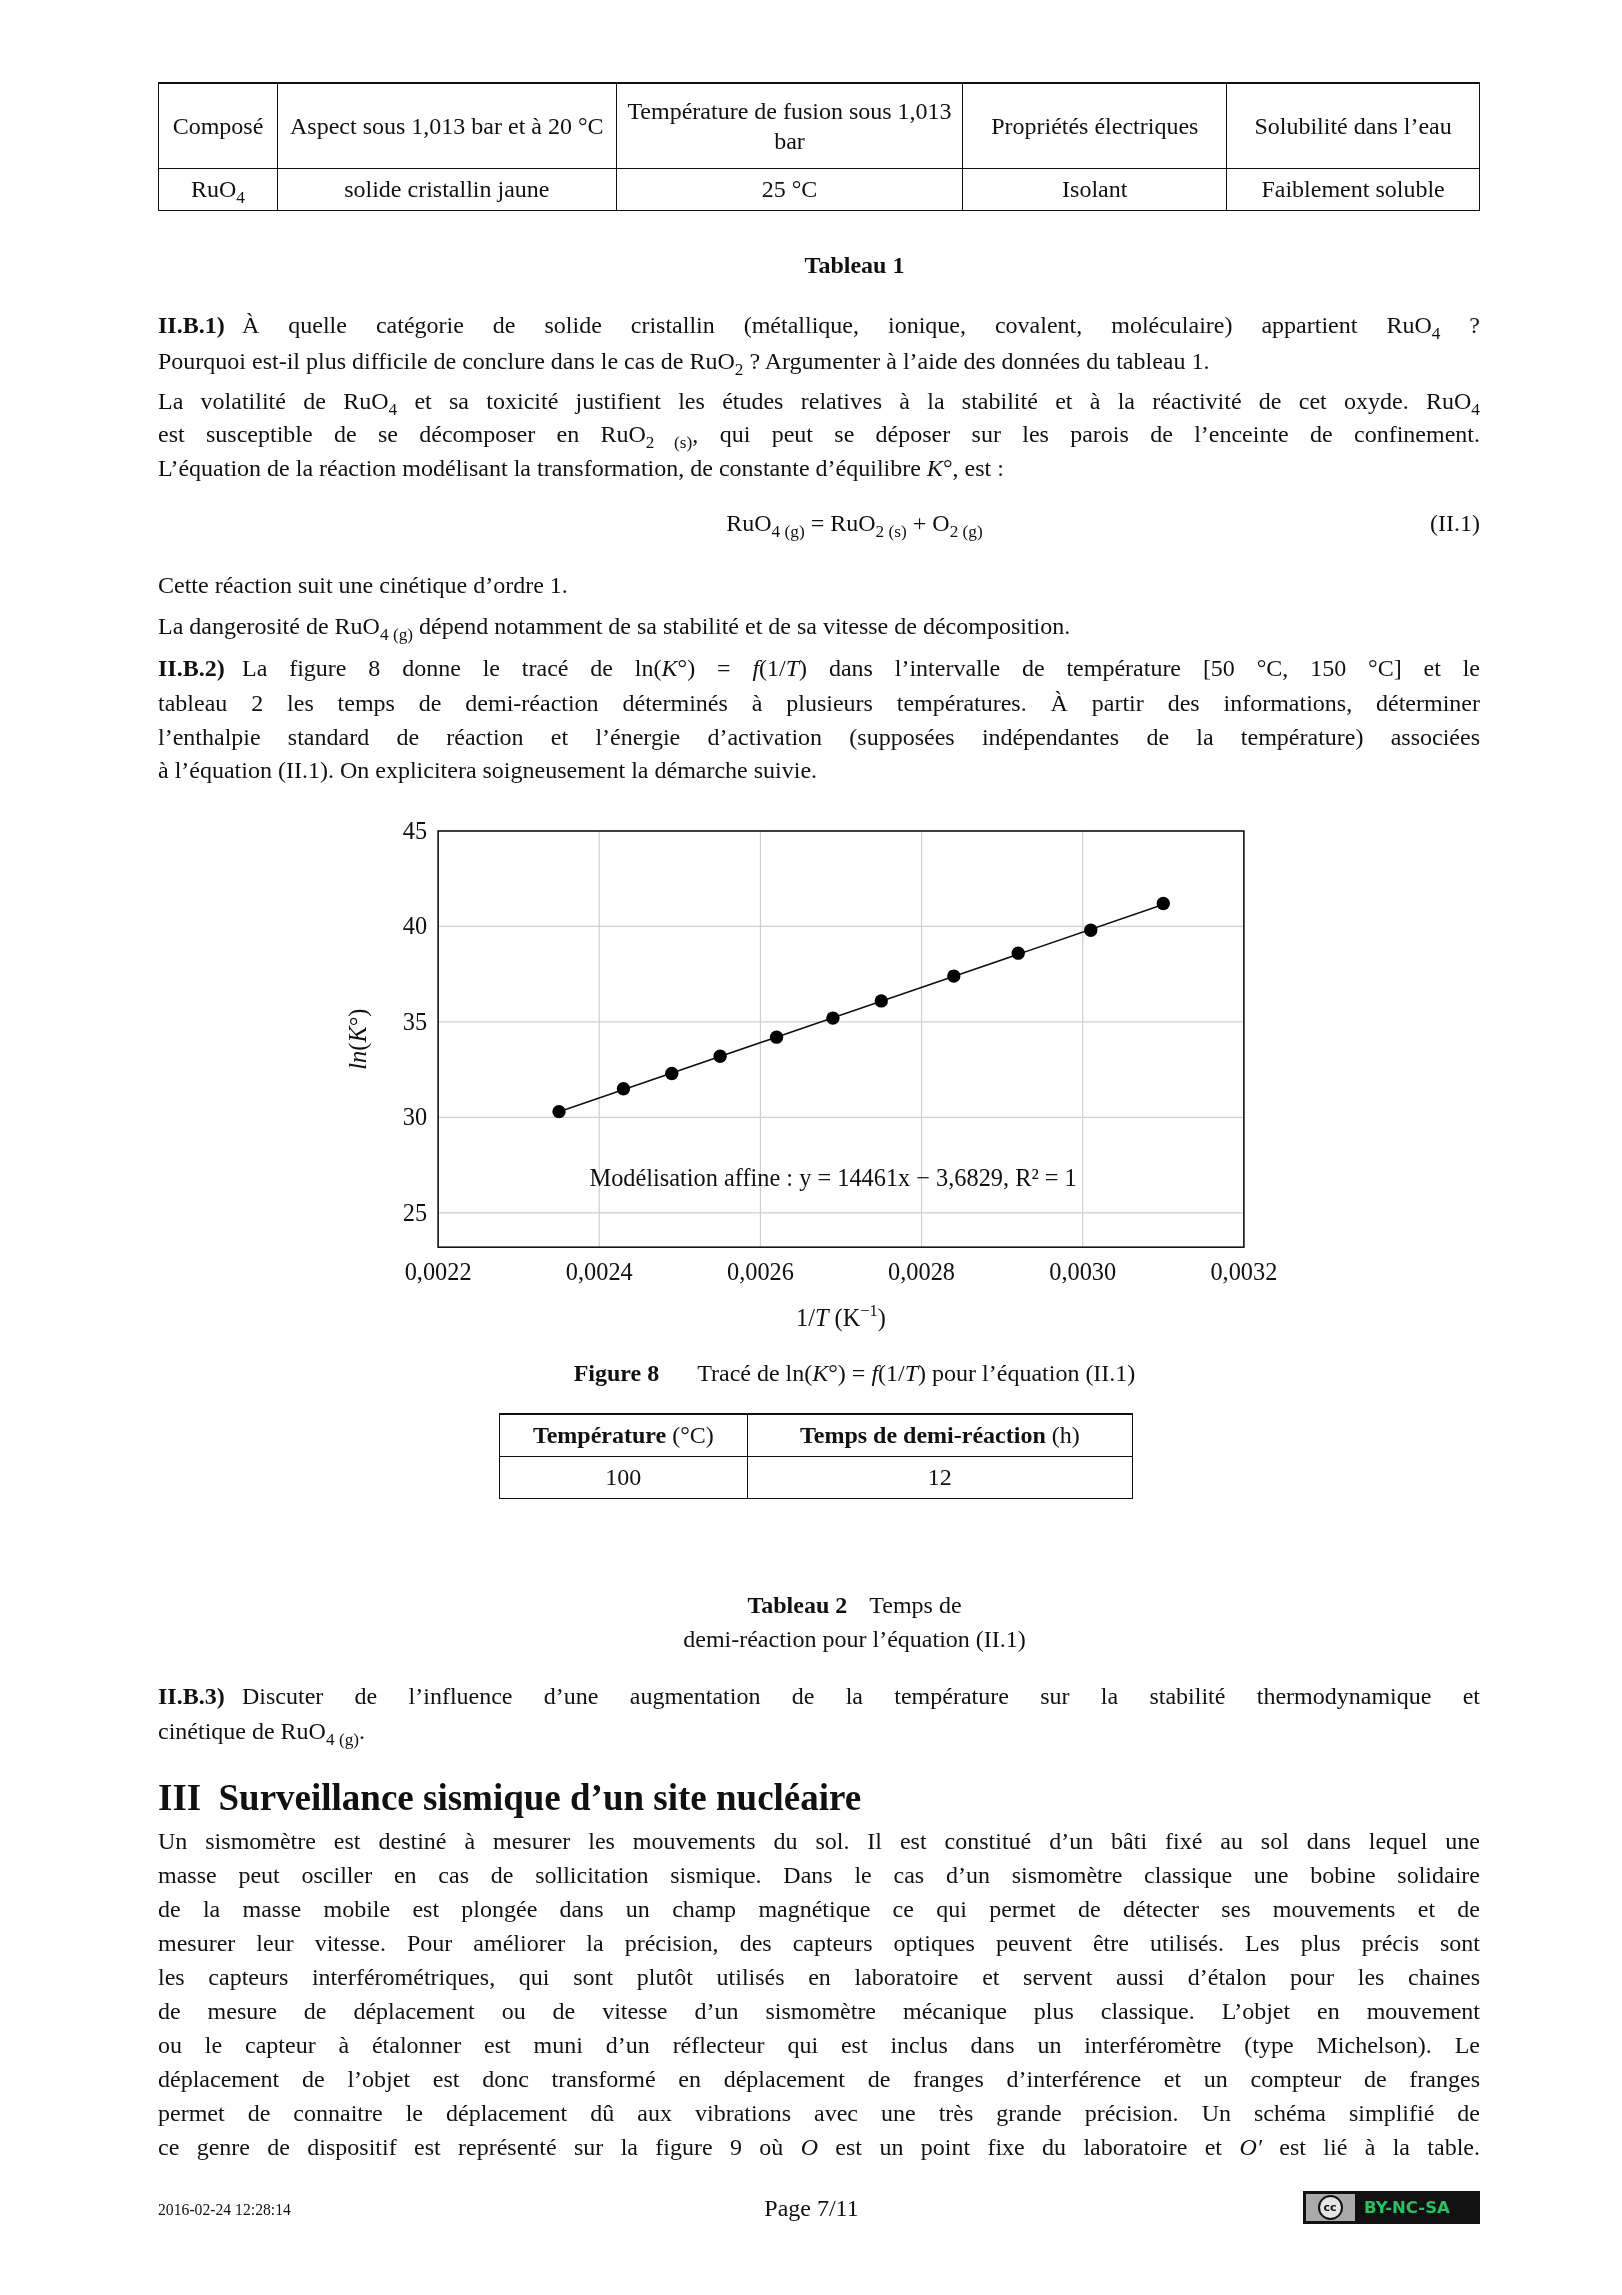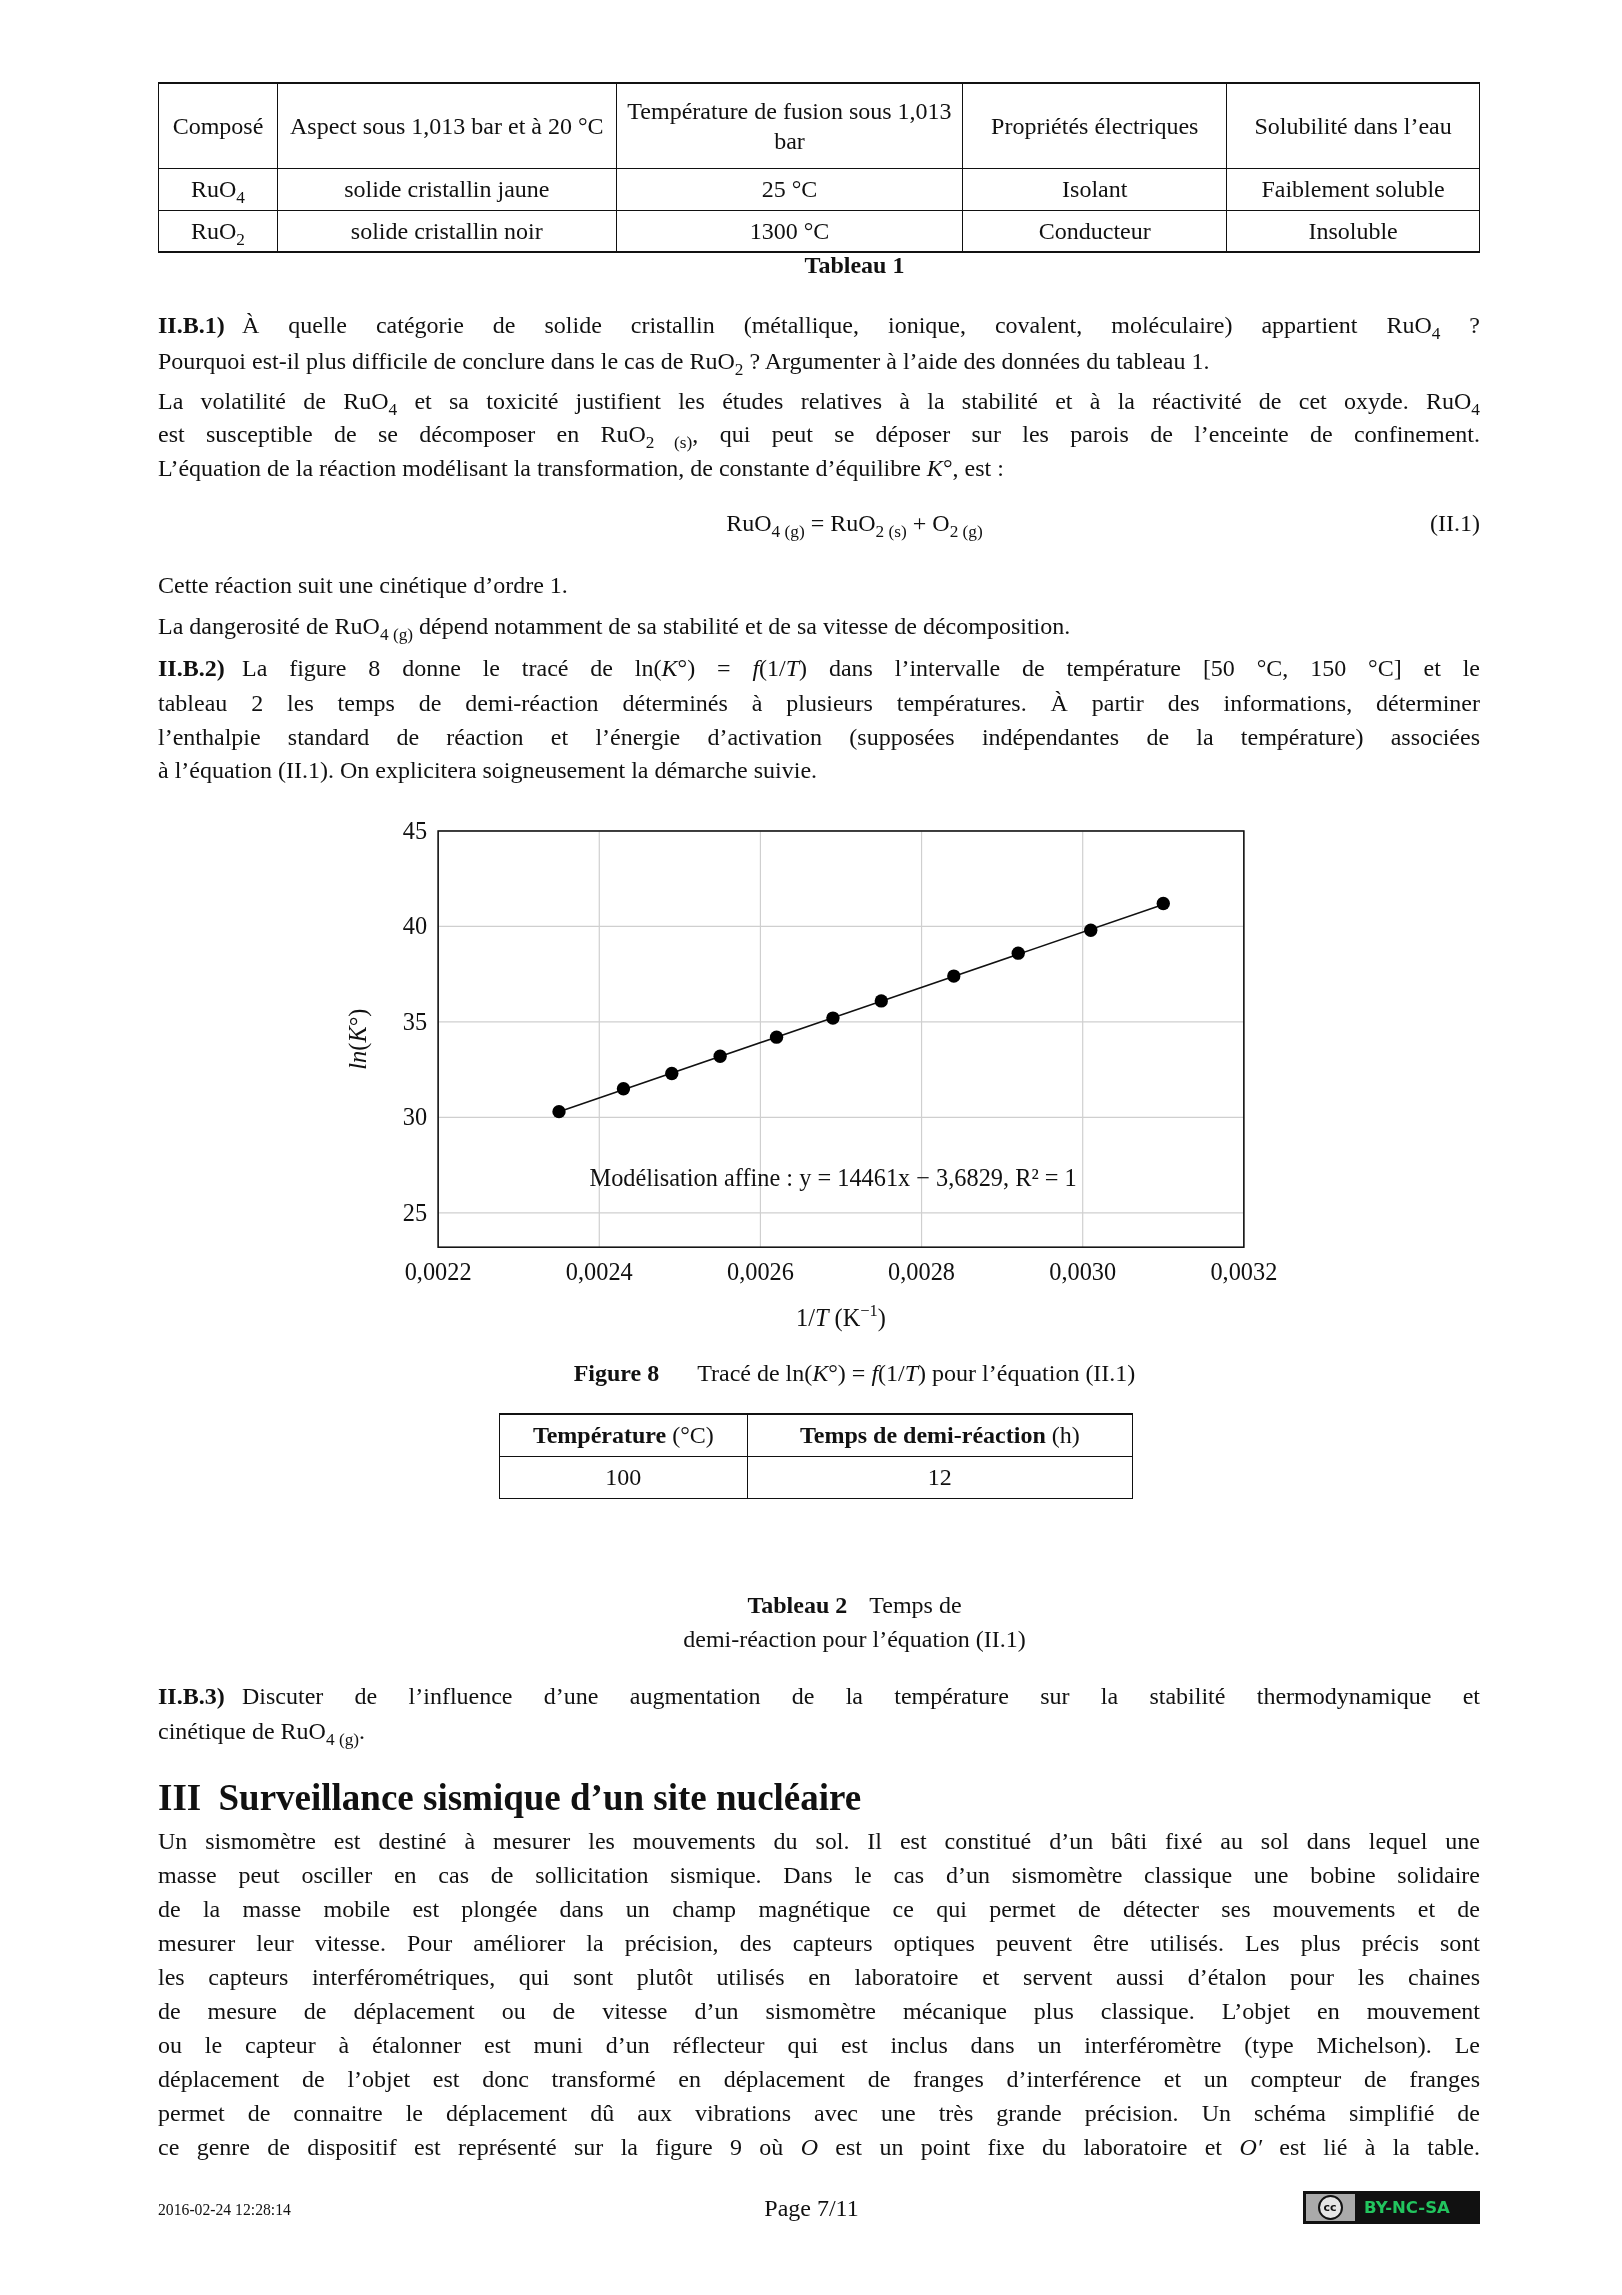--- a/index.html
+++ b/index.html
@@ -89,27 +89,20 @@
     <th>Température de fusion sous 1,013 bar</th>
     <th>Propriétés électriques</th>
     <th>Solubilité dans l’eau</th>
   </tr>
   <tr class="row">
     <td>RuO<sub>4</sub></td>
     <td>solide cristallin jaune</td>
     <td>25 °C</td>
     <td>Isolant</td>
     <td>Faiblement soluble</td>
-  </tr>
-  <tr class="row last">
-    <td>RuO<sub>2</sub></td>
-    <td>solide cristallin noir</td>
-    <td>1300 °C</td>
-    <td>Conducteur</td>
-    <td>Insoluble</td>
   </tr>
 </tbody>
   </table>
 <div class="line center" style="top:249px; left:0; width:1623px; font-weight:bold;">Tableau 1</div>
 
 <div class="line just" style="top:309px;">
   <b class="q">II.B.1)</b><span>À quelle catégorie de solide cristallin (métallique, ionique, covalent, moléculaire) appartient RuO<sub>4</sub> ?</span>
 </div>
 <div class="line" style="top:345px;">Pourquoi est-il plus difficile de conclure dans le cas de RuO<sub>2</sub> ? Argumenter à l’aide des données du tableau 1.</div>
 

